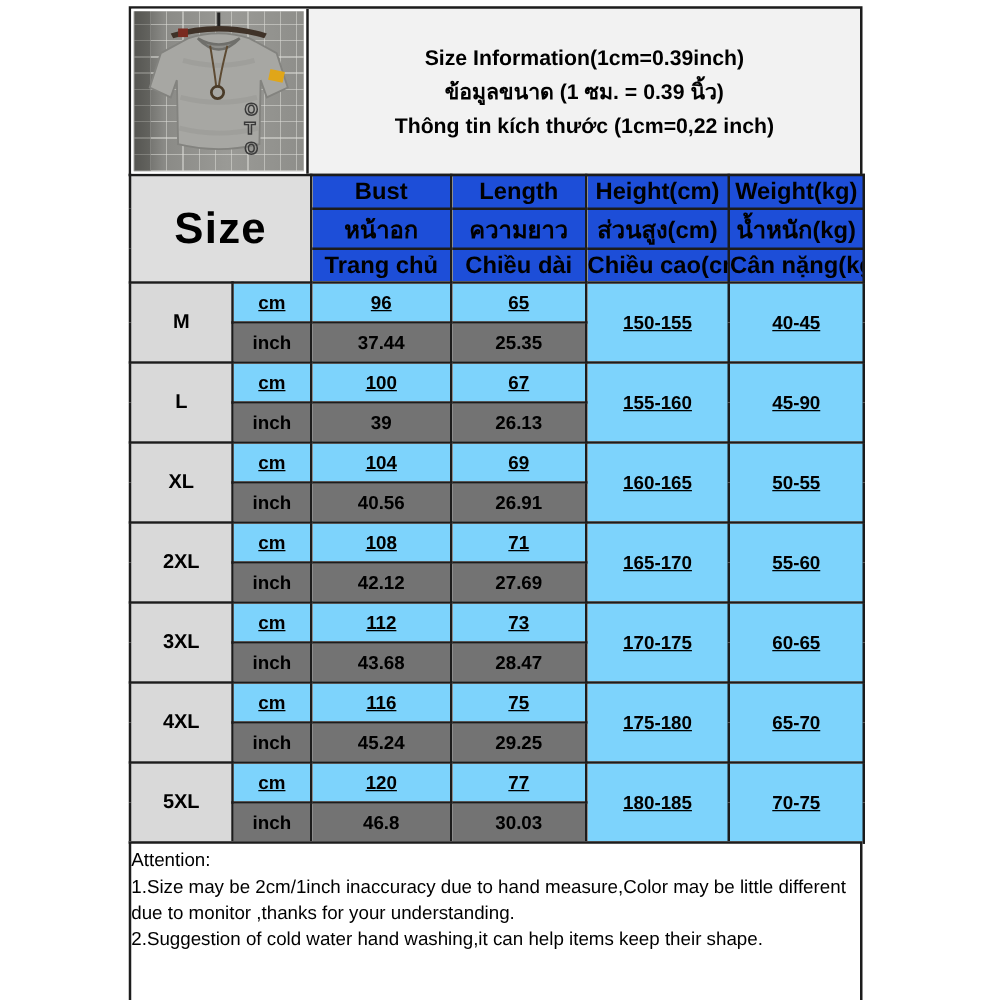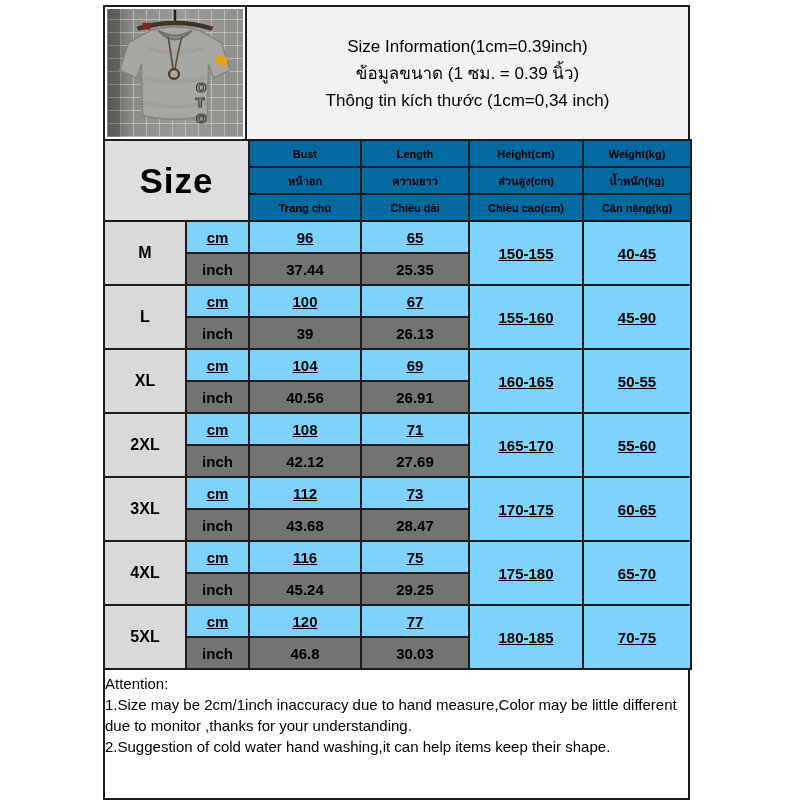--- a/index.html
+++ b/index.html
@@ -21,33 +21,33 @@
   .photo{
     width:100%;height:100%;position:relative;overflow:hidden;
     background:
       repeating-linear-gradient(0deg,rgba(220,220,215,.55) 0 1px,transparent 1px 13px),
       repeating-linear-gradient(90deg,rgba(220,220,215,.55) 0 1px,transparent 1px 13px),
       linear-gradient(90deg,#5d5d59 0%,#8a8a86 18%,#9a9a96 55%,#8e8e8a 100%);
   }
   .photo svg{position:absolute;left:0;top:0;width:100%;height:100%;}
   .title-cell{
     flex:1;display:flex;flex-direction:column;justify-content:center;align-items:center;
-    text-align:center;font-weight:normal;font-size:17px;line-height:27px;
+    text-align:center;font-weight:bold;font-size:17px;line-height:27px;
   }
 
   
   table.size-table{
     width:100%;border-collapse:collapse;table-layout:fixed;margin-top:-2px;
   }
   table.size-table th,table.size-table td{
     border:2px solid #1c1c1c;text-align:center;vertical-align:middle;
     font-weight:bold;padding:0;overflow:hidden;white-space:nowrap;
   }
   thead tr{height:27px;}
-  thead th{background:#0369a1;font-size:11px;}
+  thead th{background:#1d4ed8;font-size:19px;}
   th.size-big{background:#dedede;font-size:35px;letter-spacing:1px;}
   tbody tr{height:32px;}
   tbody td{font-size:15px;}
   td.size-cell{background:#d9d9d9;font-size:16px;}
   td.band{background:#7dd3fc;text-decoration:underline;}
   td.white{background:#737373;}
 
   
   .attention-box{
     box-sizing:border-box;width:100%;height:132px;margin-top:-2px;
@@ -85,21 +85,21 @@
 
           <text x="90" y="84" font-size="13" font-weight="bold" fill="none" stroke="#3a3a3a" stroke-width="1.2" font-family="'DejaVu Sans',sans-serif">O</text>
           <text x="90" y="100" font-size="13" font-weight="bold" fill="none" stroke="#3a3a3a" stroke-width="1.2" font-family="'DejaVu Sans',sans-serif">T</text>
           <text x="90" y="116" font-size="13" font-weight="bold" fill="none" stroke="#3a3a3a" stroke-width="1.2" font-family="'DejaVu Sans',sans-serif">O</text>
         </svg>
       </div>
     </div>
     <div class="title-cell">
       <div>Size Information(1cm=0.39inch)</div>
       <div>ข้อมูลขนาด (1 ซม. = 0.39 นิ้ว)</div>
-      <div>Thông tin kích thước (1cm=0,34 inch)</div>
+      <div>Thông tin kích thước (1cm=0,22 inch)</div>
     </div>
   </div>
 
   <table class="size-table">
     <colgroup>
       <col style="width:82px">
         <col style="width:63px">
         <col style="width:112px">
       <col style="width:108px">
         <col style="width:114px">

